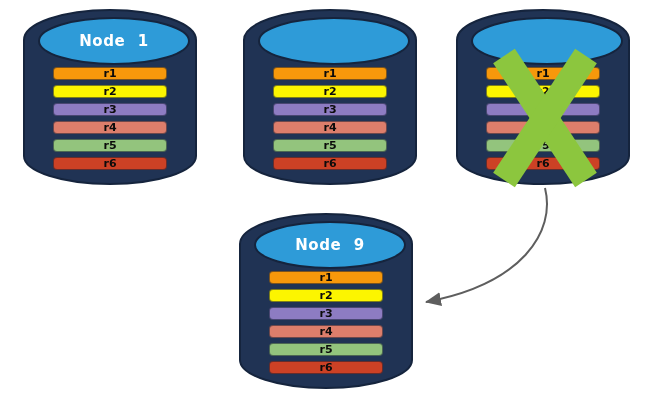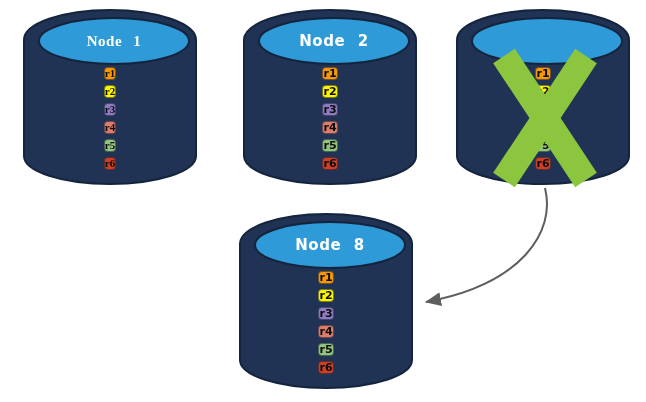--- a/index.html
+++ b/index.html
@@ -22,39 +22,39 @@
   .node{position:absolute;width:176px;height:182px;}
   .node svg.cyl{position:absolute;left:0;top:0;width:176px;height:182px;}
   .node-title{
     position:absolute;left:17px;top:24px;width:150px;height:18px;
     text-align:center;line-height:18px;
     color:#FFFFFF;font-size:15px;font-weight:bold;
     letter-spacing:.5px;word-spacing:7px;
   }
   .rows{
     position:absolute;left:31px;top:59px;width:114px;
-    display:flex;flex-direction:column;gap:5px;align-items:center;
+    display:flex;flex-direction:column;gap:5px;
   }
   .row{
     height:13px;border-radius:4px;
     border:1px solid rgba(18,28,50,.55);
     display:flex;align-items:center;justify-content:center;
   }
   .row span{
     font-size:11px;line-height:11px;font-weight:bold;color:#0B0B0B;
   }
   svg.cross{position:absolute;left:492px;top:48px;width:106px;height:140px;}
   svg.arrow{position:absolute;left:410px;top:180px;width:170px;height:135px;}
 </style>
 </head>
 <body>
 
 <div class="canvas">
 
-  <div class="node" style="left:22px;top:8px;font-family:Liberation Serif, serif;">
+  <div class="node" style="left:22px;top:8px;">
     <svg class="cyl" viewBox="0 0 176 182">
       <path d="M2 32 L2 148 A86 28 0 0 0 174 148 L174 32 A86 30 0 0 0 2 32 Z" style="fill:var(--cyl-body);stroke:var(--cyl-edge);stroke-width:2"></path>
       <ellipse cx="92" cy="33" rx="75" ry="23" style="fill:var(--cyl-top);stroke:var(--cyl-edge);stroke-width:2"></ellipse>
     </svg>
     <div class="node-title">Node 1</div>
     <div class="rows">
         <div class="row" style="background: rgb(247, 152, 11);">
         <span>r1</span>
       </div>
         <div class="row" style="background: rgb(252, 245, 0);">
@@ -73,21 +73,20 @@
         <span>r6</span>
       </div>
       </div>
   </div>
 
   <div class="node" style="left:242px;top:8px;">
     <svg class="cyl" viewBox="0 0 176 182">
       <path d="M2 32 L2 148 A86 28 0 0 0 174 148 L174 32 A86 30 0 0 0 2 32 Z" style="fill:var(--cyl-body);stroke:var(--cyl-edge);stroke-width:2"></path>
       <ellipse cx="92" cy="33" rx="75" ry="23" style="fill:var(--cyl-top);stroke:var(--cyl-edge);stroke-width:2"></ellipse>
     </svg>
-    <div class="node-title">Node 2</div>
     <div class="rows">
         <div class="row" style="background: rgb(247, 152, 11);">
         <span>r1</span>
       </div>
         <div class="row" style="background: rgb(252, 245, 0);">
         <span>r2</span>
       </div>
         <div class="row" style="background: rgb(141, 124, 194);">
         <span>r3</span>
       </div>
@@ -128,21 +127,21 @@
         <span>r6</span>
       </div>
       </div>
   </div>
 
   <div class="node" style="left:238px;top:212px;">
     <svg class="cyl" viewBox="0 0 176 182">
       <path d="M2 32 L2 148 A86 28 0 0 0 174 148 L174 32 A86 30 0 0 0 2 32 Z" style="fill:var(--cyl-body);stroke:var(--cyl-edge);stroke-width:2"></path>
       <ellipse cx="92" cy="33" rx="75" ry="23" style="fill:var(--cyl-top);stroke:var(--cyl-edge);stroke-width:2"></ellipse>
     </svg>
-    <div class="node-title">Node 8</div>
+    <div class="node-title">Node 9</div>
     <div class="rows">
         <div class="row" style="background: rgb(247, 152, 11);">
         <span>r1</span>
       </div>
         <div class="row" style="background: rgb(252, 245, 0);">
         <span>r2</span>
       </div>
         <div class="row" style="background: rgb(141, 124, 194);">
         <span>r3</span>
       </div>

